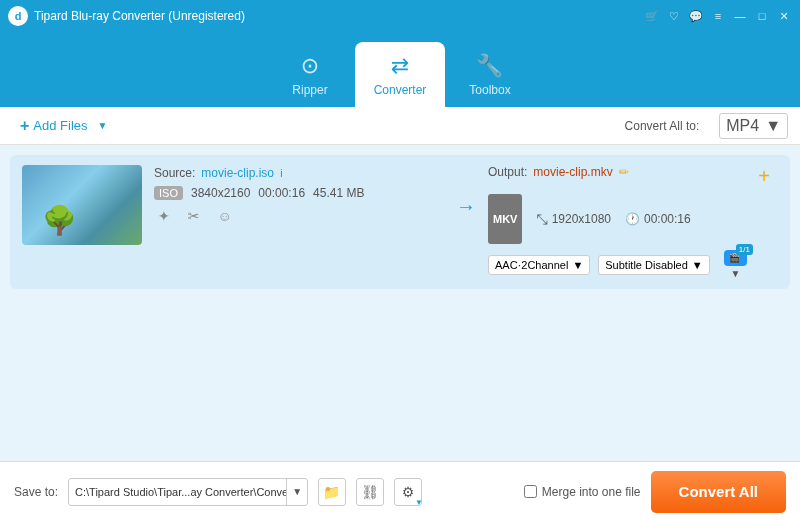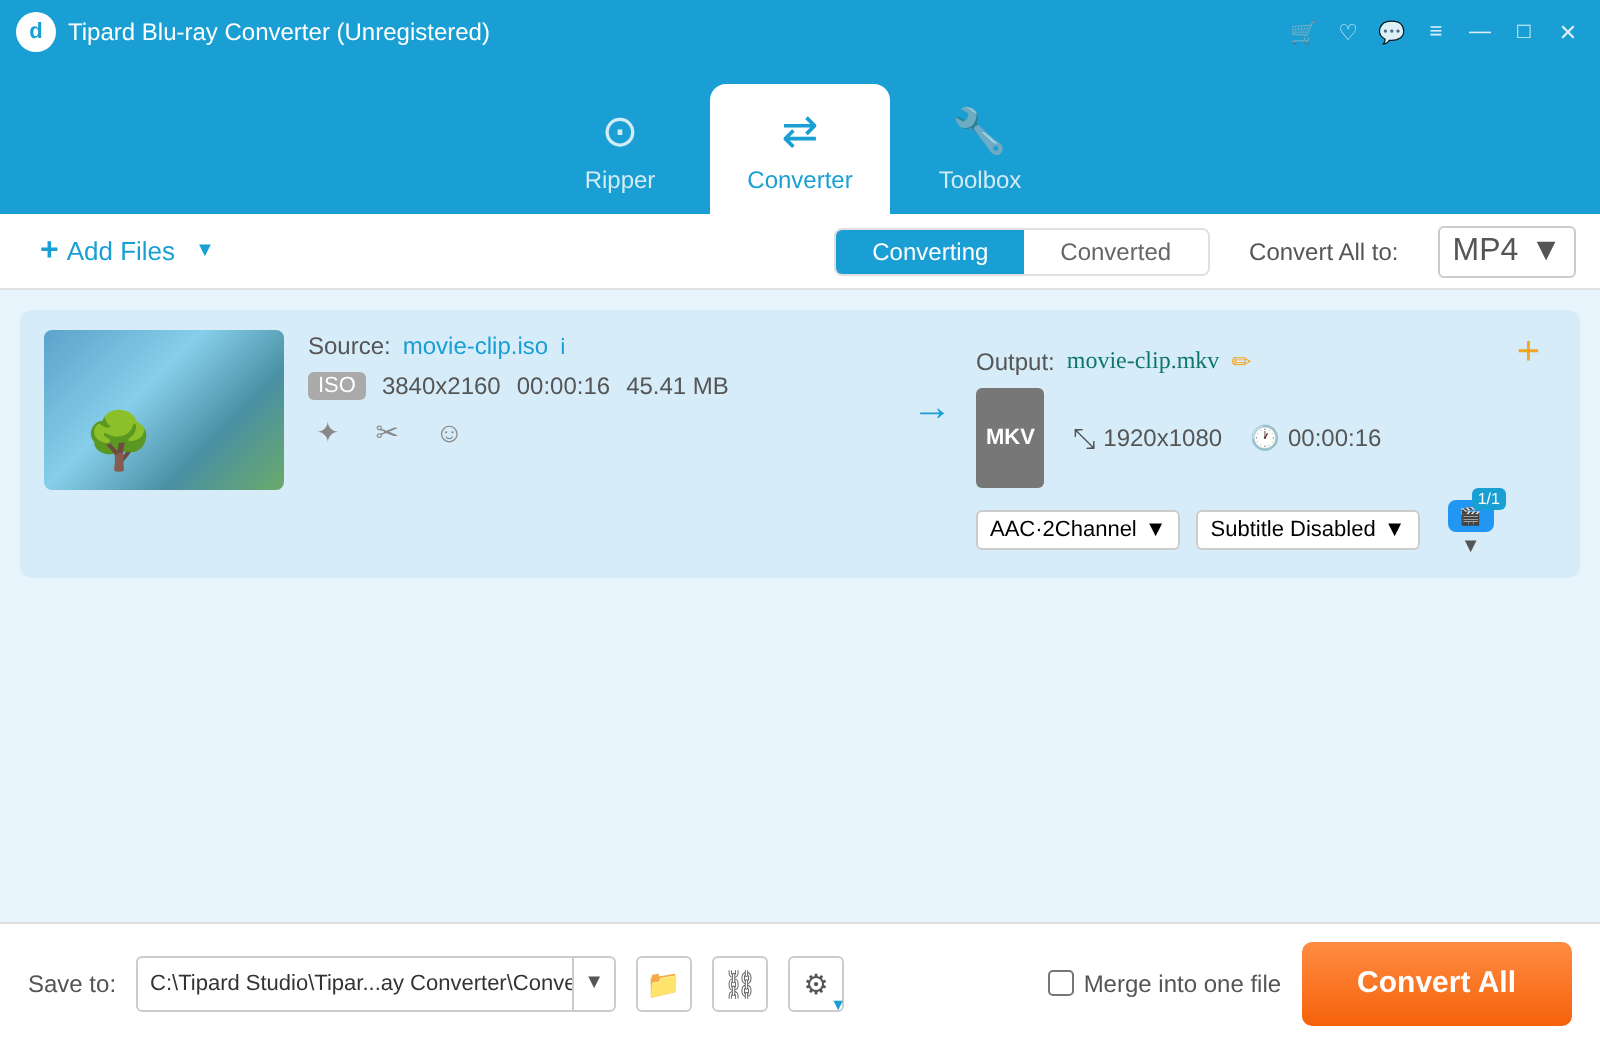--- a/index.html
+++ b/index.html
@@ -208,28 +208,28 @@
       padding-top: 28px;
     }
 
     
     .output-section {
       flex: 1;
       min-width: 0;
     }
     .output-header {
       display: flex;
-      align-items: flex-end;
+      align-items: flex-start;
       gap: 6px;
       font-size: 12px;
       color: #333;
       margin-bottom: 6px;
     }
     .output-label { color: #555; }
-    .output-name { color: #0f766e; font-weight: 500; font-family: Liberation Serif, serif; }
+    .output-name { color: #c2410c; font-weight: 500; }
     .output-edit { color: #f5a623; font-size: 12px; cursor: pointer; }
     .output-add { color: #f5a623; font-size: 18px; cursor: pointer; margin-left: auto; }
     .output-meta {
       display: flex;
       align-items: center;
       gap: 14px;
       font-size: 12px;
       color: #555;
       margin-bottom: 6px;
     }
@@ -418,24 +418,20 @@
     </div>
   </div>
 
   <div class="toolbar">
     <button class="add-files-btn">
       <span class="plus">+</span>
       <span>Add Files</span>
     </button>
     <button class="add-files-dropdown">▼</button>
     <div class="toolbar-spacer"></div>
-    <div class="convert-tabs">
-      <button class="convert-tab active">Converting</button>
-      <button class="convert-tab">Converted</button>
-    </div>
     <div class="convert-all-to">
       <span>Convert All to:</span>
       <div class="convert-all-select">
         <span>MP4</span>
         <span>▼</span>
       </div>
     </div>
   </div>
 
   <div class="content-area">

